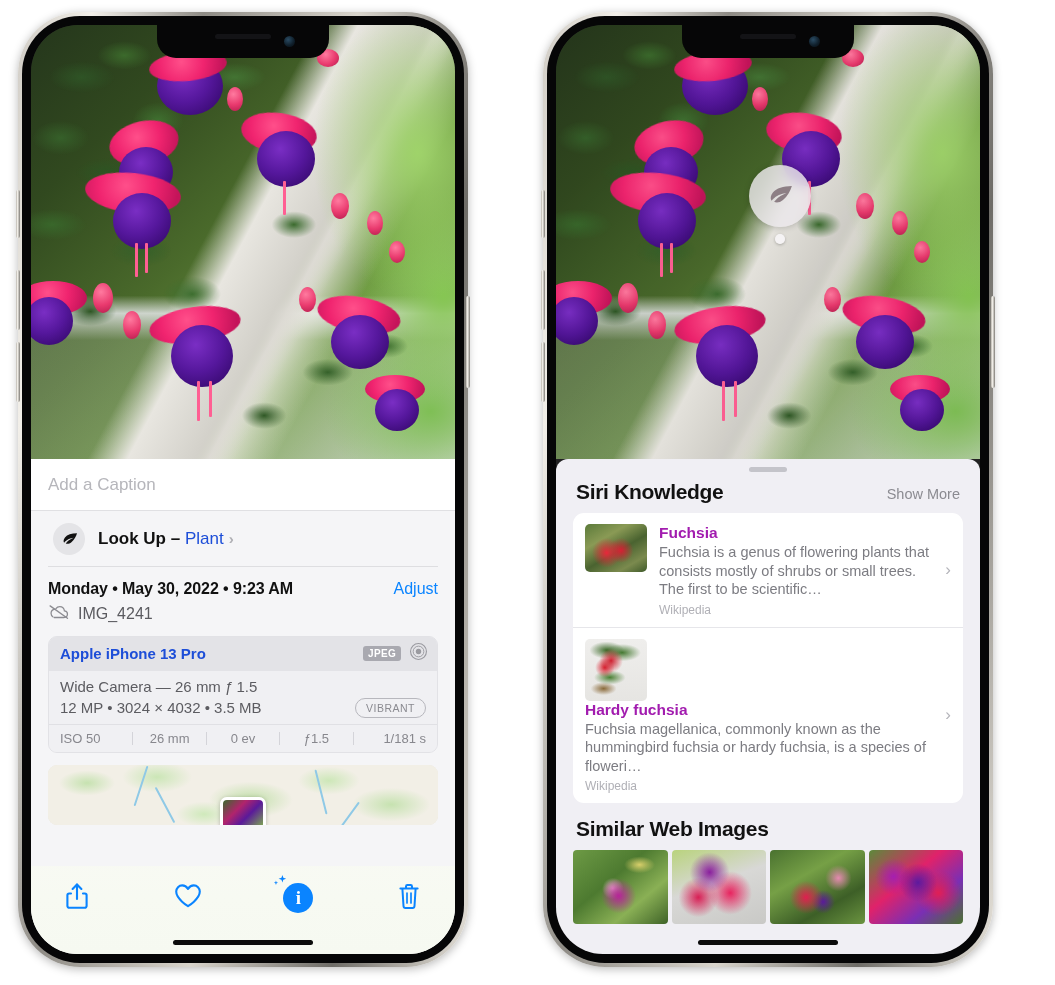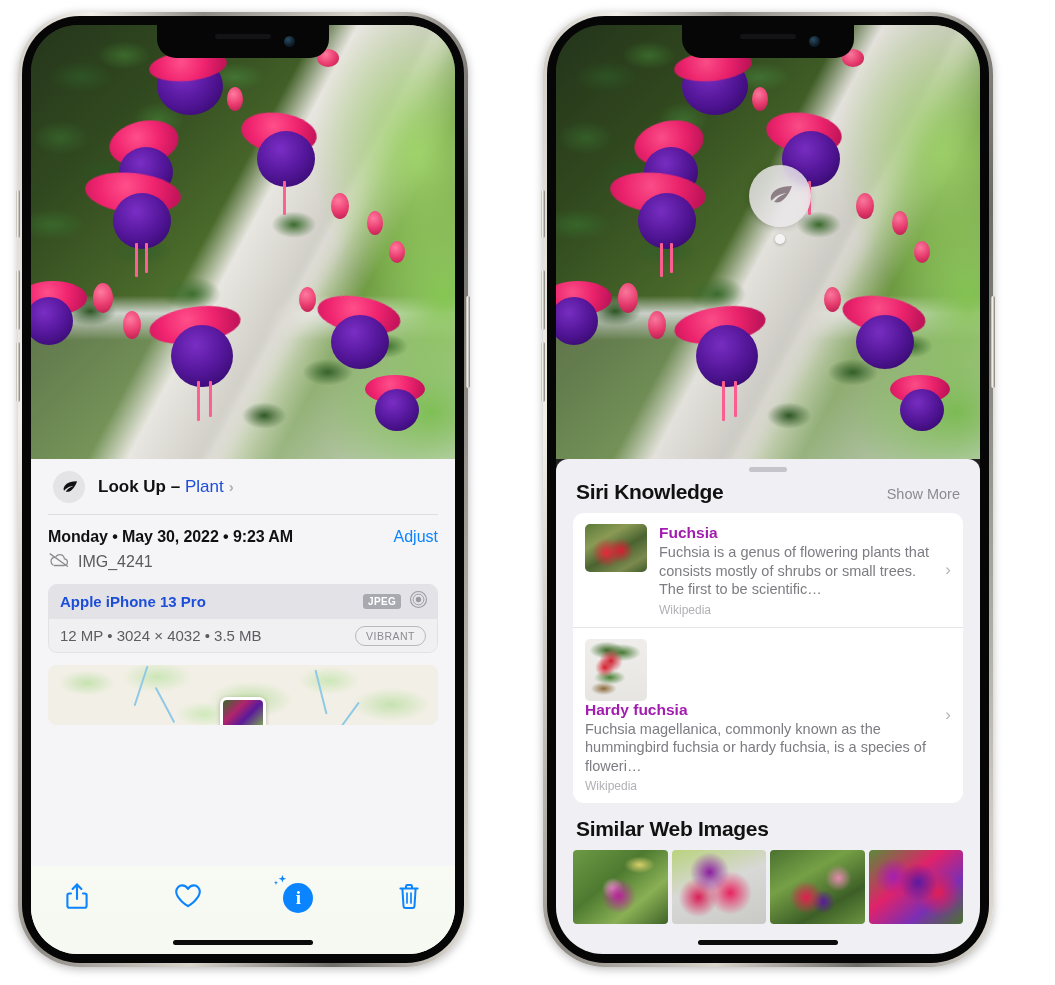--- a/index.html
+++ b/index.html
@@ -384,20 +384,23 @@
           <div class="bloom bud" style="left:196px;top:62px;width:16px;height:24px;"></div>
           <div class="bloom bud" style="left:286px;top:24px;width:22px;height:18px;"></div>
           <div class="bloom bud" style="left:358px;top:216px;width:16px;height:22px;"></div>
           <div class="bloom sep" style="left:334px;top:350px;width:60px;height:28px;"></div>
           <div class="bloom cor" style="left:344px;top:364px;width:44px;height:42px;"></div>
         </div>
       </div>
 
       <div class="info-panel">
 
+        <div class="caption-field">
+          <span class="caption-placeholder">Add a Caption</span>
+        </div>
 
         <div class="lookup-row">
           <span class="sparkles">
             <svg width="20" height="20" viewBox="0 0 20 20">
               <path d="M7 2 L8.1 5.2 L11.3 6.3 L8.1 7.4 L7 10.6 L5.9 7.4 L2.7 6.3 L5.9 5.2 Z" fill="#d2d2d6"></path>
               <path d="M2.6 10.6 L3.2 12.3 L4.9 12.9 L3.2 13.5 L2.6 15.2 L2 13.5 L0.3 12.9 L2 12.3 Z" fill="#d2d2d6"></path>
             </svg>
           </span>
           <span class="leaf-circle">
             <svg width="19" height="19" viewBox="0 0 24 24">
@@ -435,24 +438,36 @@
               <span>
                 <svg width="19" height="19" viewBox="0 0 22 22">
                   <circle cx="11" cy="11" r="9.2" fill="none" stroke="#9a9aa0" stroke-width="1.3"></circle>
                   <circle cx="11" cy="11" r="6.2" fill="none" stroke="#9a9aa0" stroke-width="1.1"></circle>
                   <circle cx="11" cy="11" r="3.1" fill="#9a9aa0"></circle>
                 </svg>
               </span>
             </span>
           </div>
           <div class="cam-body">
+            <div class="cam-line1">Wide Camera — 26 mm ƒ 1.5</div>
             <div class="cam-line2row">
               <span class="cam-line2">12 MP • 3024 × 4032 • 3.5 MB</span>
               <span class="vibrant-badge">VIBRANT</span>
             </div>
+          </div>
+          <div class="exif-row">
+            <span class="exif-cell">ISO 50</span>
+            <span class="exif-sep"></span>
+            <span class="exif-cell">26 mm</span>
+            <span class="exif-sep"></span>
+            <span class="exif-cell">0 ev</span>
+            <span class="exif-sep"></span>
+            <span class="exif-cell">ƒ1.5</span>
+            <span class="exif-sep"></span>
+            <span class="exif-cell">1/181 s</span>
           </div>
         </div>
 
         <div class="map-box">
           <div class="gl"></div>
           <div class="river" style="left:92px;top:0;height:42px;transform:rotate(18deg);"></div>
           <div class="river" style="left:116px;top:20px;height:40px;transform:rotate(-28deg);"></div>
           <div class="river" style="left:272px;top:4px;height:46px;transform:rotate(-14deg);"></div>
           <div class="river" style="left:300px;top:34px;height:34px;transform:rotate(36deg);"></div>
           <div class="map-pin"></div>

